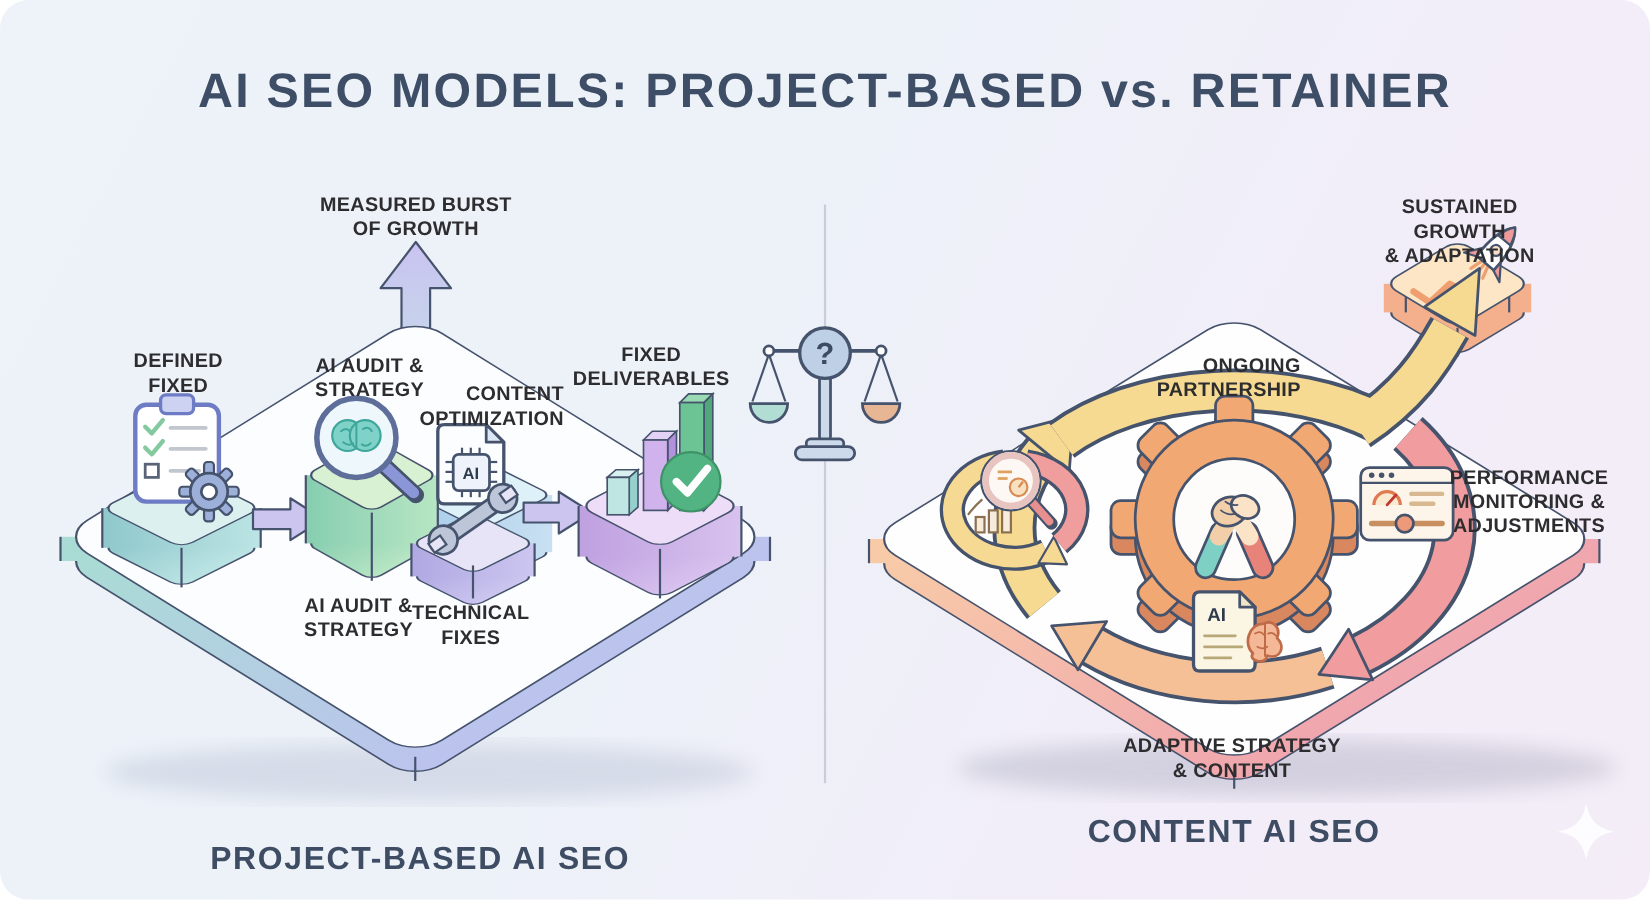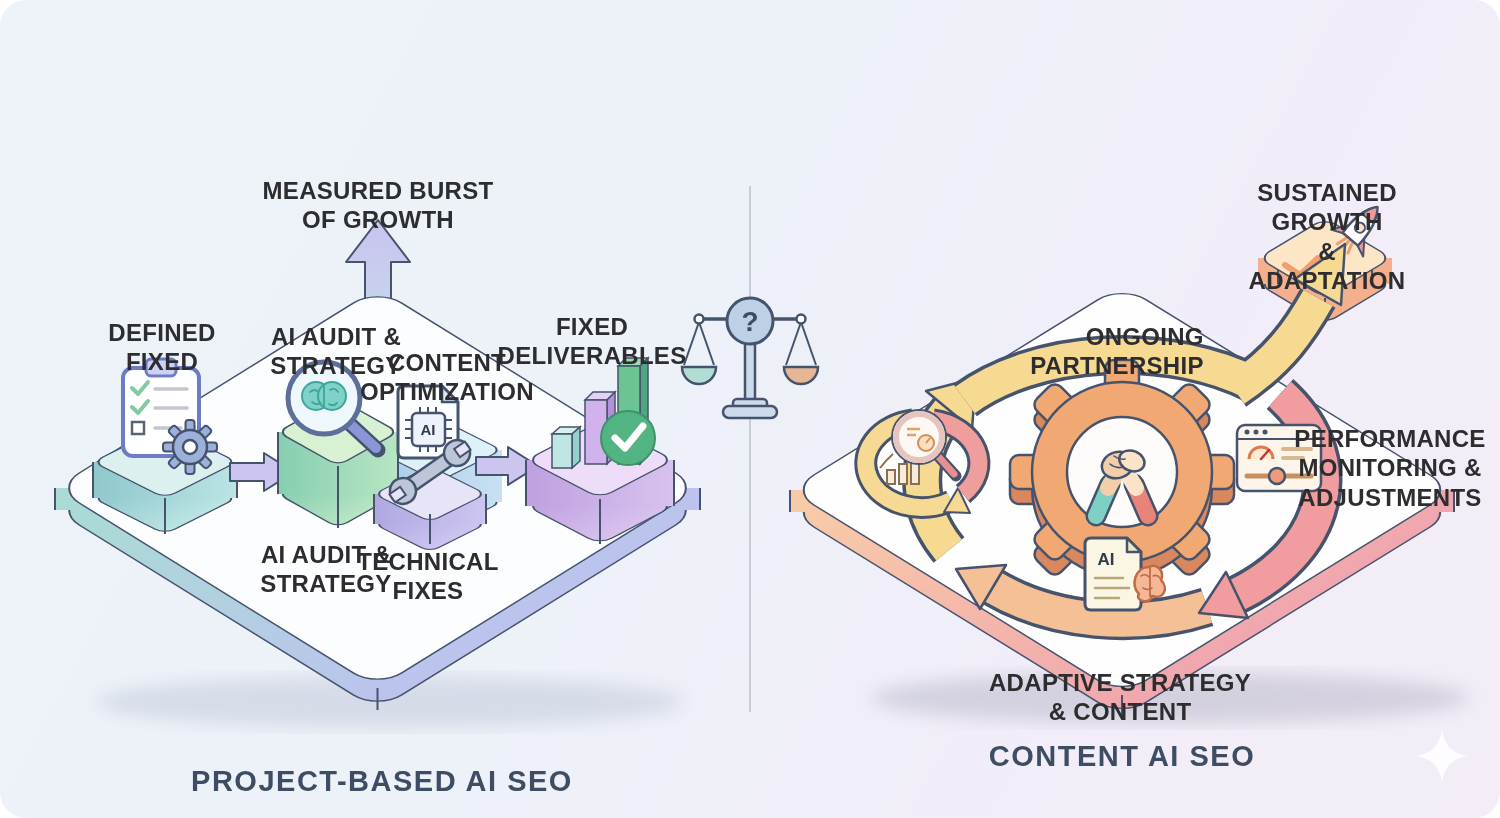--- a/index.html
+++ b/index.html
@@ -1,36 +1,37 @@
 <!DOCTYPE html>
 <html><head>
 <meta charset="utf-8">
 <style>
   html,body{margin:0;padding:0;background:#ffffff;font-family:"Liberation Sans",sans-serif;}
   #canvas{position:relative;width:1500px;height:818px;margin:0 auto;overflow:hidden;border-radius:26px;
     background:linear-gradient(118deg,#edf3f9 0%,#edf1f8 45%,#f2edf8 75%,#f4edf7 100%);}
   .title{position:absolute;left:750px;top:58px;transform:translateX(-50%);white-space:nowrap;
     font-size:44px;font-weight:bold;letter-spacing:2px;color:#3d4e66;}
   .label{position:absolute;transform:translateX(-50%);text-align:center;white-space:pre-line;
-    font-size:24px;font-weight:bold;color:#2d2d30;letter-spacing:.3px;line-height:1.22;}
+    font-size:18px;font-weight:bold;color:#2d2d30;letter-spacing:.3px;line-height:1.22;}
   .panel-label{position:absolute;transform:translateX(-50%);white-space:nowrap;
     font-size:29px;font-weight:bold;letter-spacing:1.5px;color:#3e4d63;}
   .divider{position:absolute;left:749px;top:186px;width:2px;height:526px;background:#c9cdda;}
   svg{position:absolute;overflow:visible;}
   svg text{font-family:"Liberation Sans",sans-serif;}
   .illus-left{left:40px;top:170px;}
   .illus-scale{left:675px;top:295px;z-index:3;}
   .illus-right{left:780px;top:170px;}
   .sparkle{left:1416px;top:730px;}
 </style>
 </head>
 <body>
 
 <div id="canvas">
 
+  <div class="title">AI SEO MODELS: PROJECT-BASED vs. RETAINER</div>
   <div class="divider"></div>
 
   <svg class="illus-left" width="660" height="560" viewBox="0 0 660 560">
     <defs>
       <linearGradient id="leftEdge" x1="0" y1="0" x2="1" y2="0">
           <stop offset="0" stop-color="#a9dcd4"></stop>
           <stop offset="1" stop-color="#bcc3ee"></stop>
         </linearGradient>
       <linearGradient id="tealSide" x1="0" y1="0" x2="1" y2="0">
           <stop offset="0" stop-color="#8fc8cc"></stop>
@@ -377,21 +378,21 @@
   <svg class="sparkle" width="52" height="52" viewBox="0 0 52 52">
     <path d="M26,0 C29,16 36,23 52,26 C36,29 29,36 26,52 C23,36 16,29 0,26 C16,23 23,16 26,0 Z" fill="#ffffff" opacity=".8"></path>
   </svg>
 
   <div class="label" style="left:378px;top:176px;">MEASURED BURST
 OF GROWTH</div>
   <div class="label" style="left:162px;top:318px;">DEFINED
 FIXED</div>
   <div class="label" style="left:336px;top:322px;">AI AUDIT &amp;
 STRATEGY</div>
-  <div class="label" style="left:447px;top:348px;">CONTENT
+  <div class="label" style="left:447px;top:348px;text-align:right;">CONTENT
 OPTIMIZATION</div>
   <div class="label" style="left:592px;top:312px;">FIXED
 DELIVERABLES</div>
   <div class="label" style="left:326px;top:540px;">AI AUDIT &amp;
 STRATEGY</div>
   <div class="label" style="left:428px;top:547px;">TECHNICAL
 FIXES</div>
 
   <div class="label" style="left:1327px;top:178px;">SUSTAINED GROWTH
 &amp; ADAPTATION</div>

